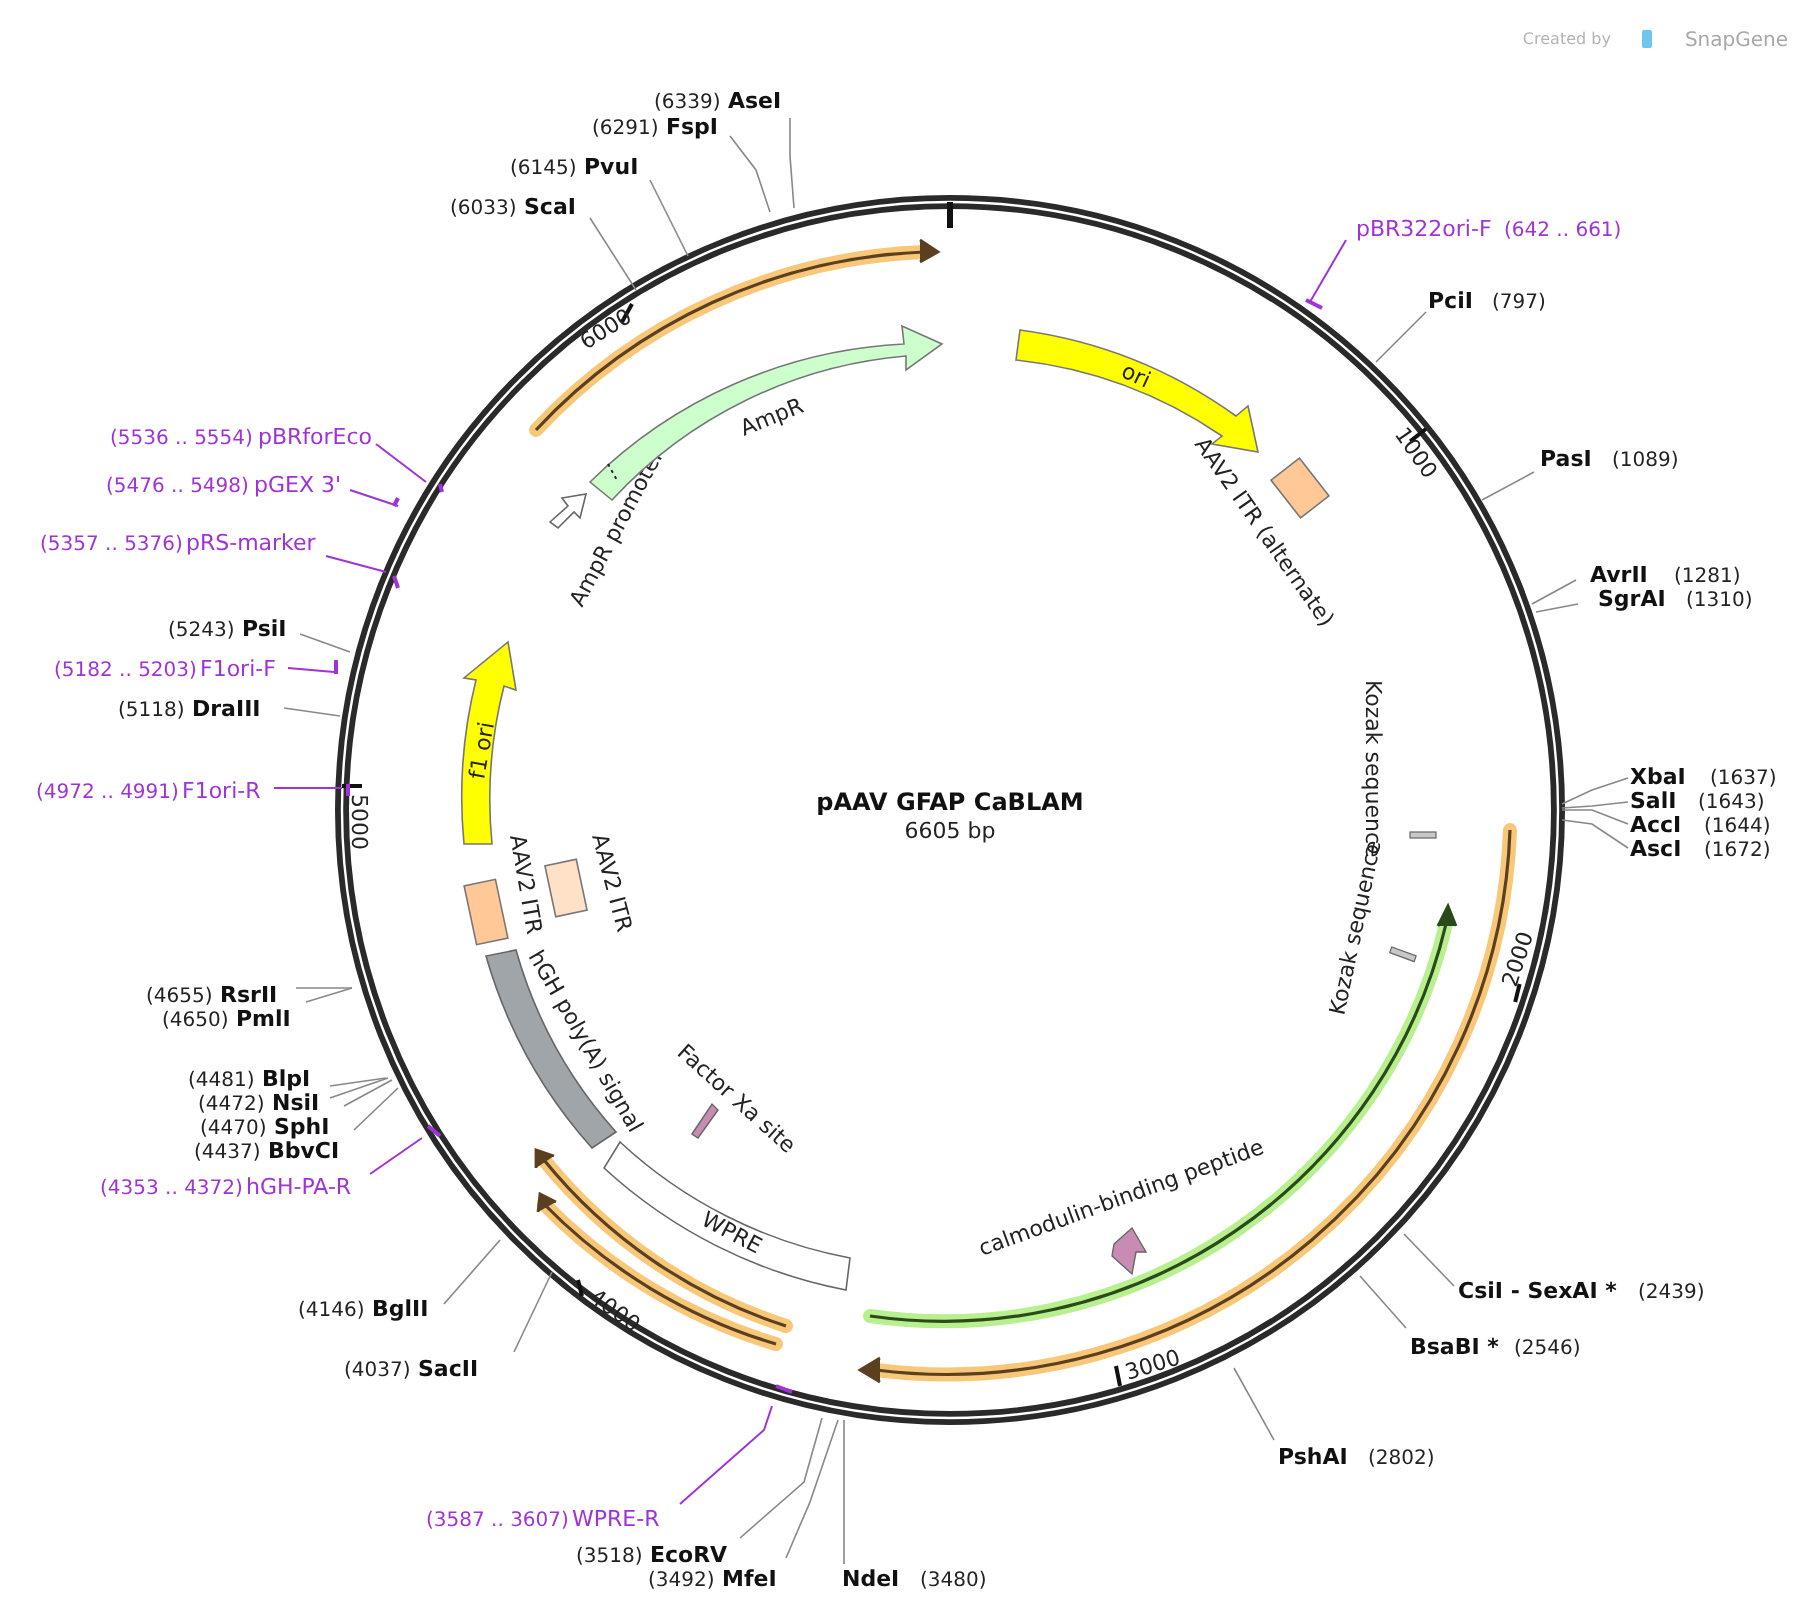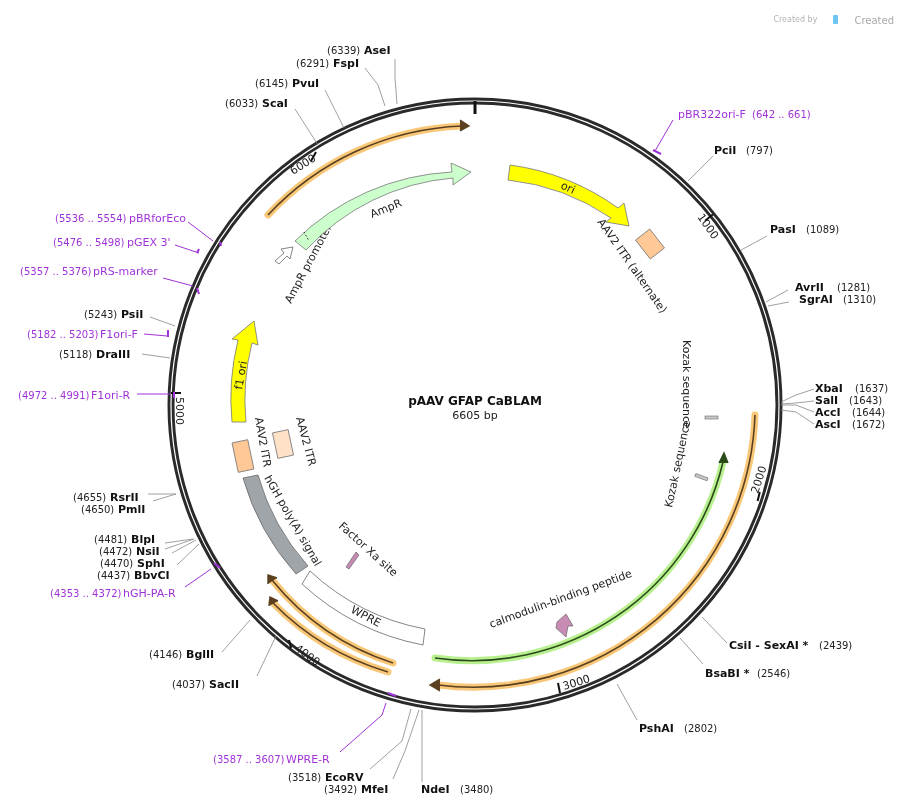--- a/index.html
+++ b/index.html
@@ -15,21 +15,21 @@
   .primer-pos{font-size:10px;fill:#a033d8;}
   .feat-label{font-size:11px;fill:#222;}
   .tick-label{font-size:11px;fill:#222;}
 </style>
 </head>
 <body>
 
 <div class="credit">
   <span>Created by</span>
   <span class="logo"></span>
-  <span class="brand">Created</span>
+  <span class="brand">SnapGene</span>
 </div>
 
 <svg id="map" width="900" height="806" viewBox="0 0 900 806">
   <defs>
     <filter id="glowO" x="-10%" y="-10%" width="120%" height="120%">
         <feGaussianBlur stdDeviation="0.6"></feGaussianBlur>
       </filter>
   </defs>
 
   <g>

